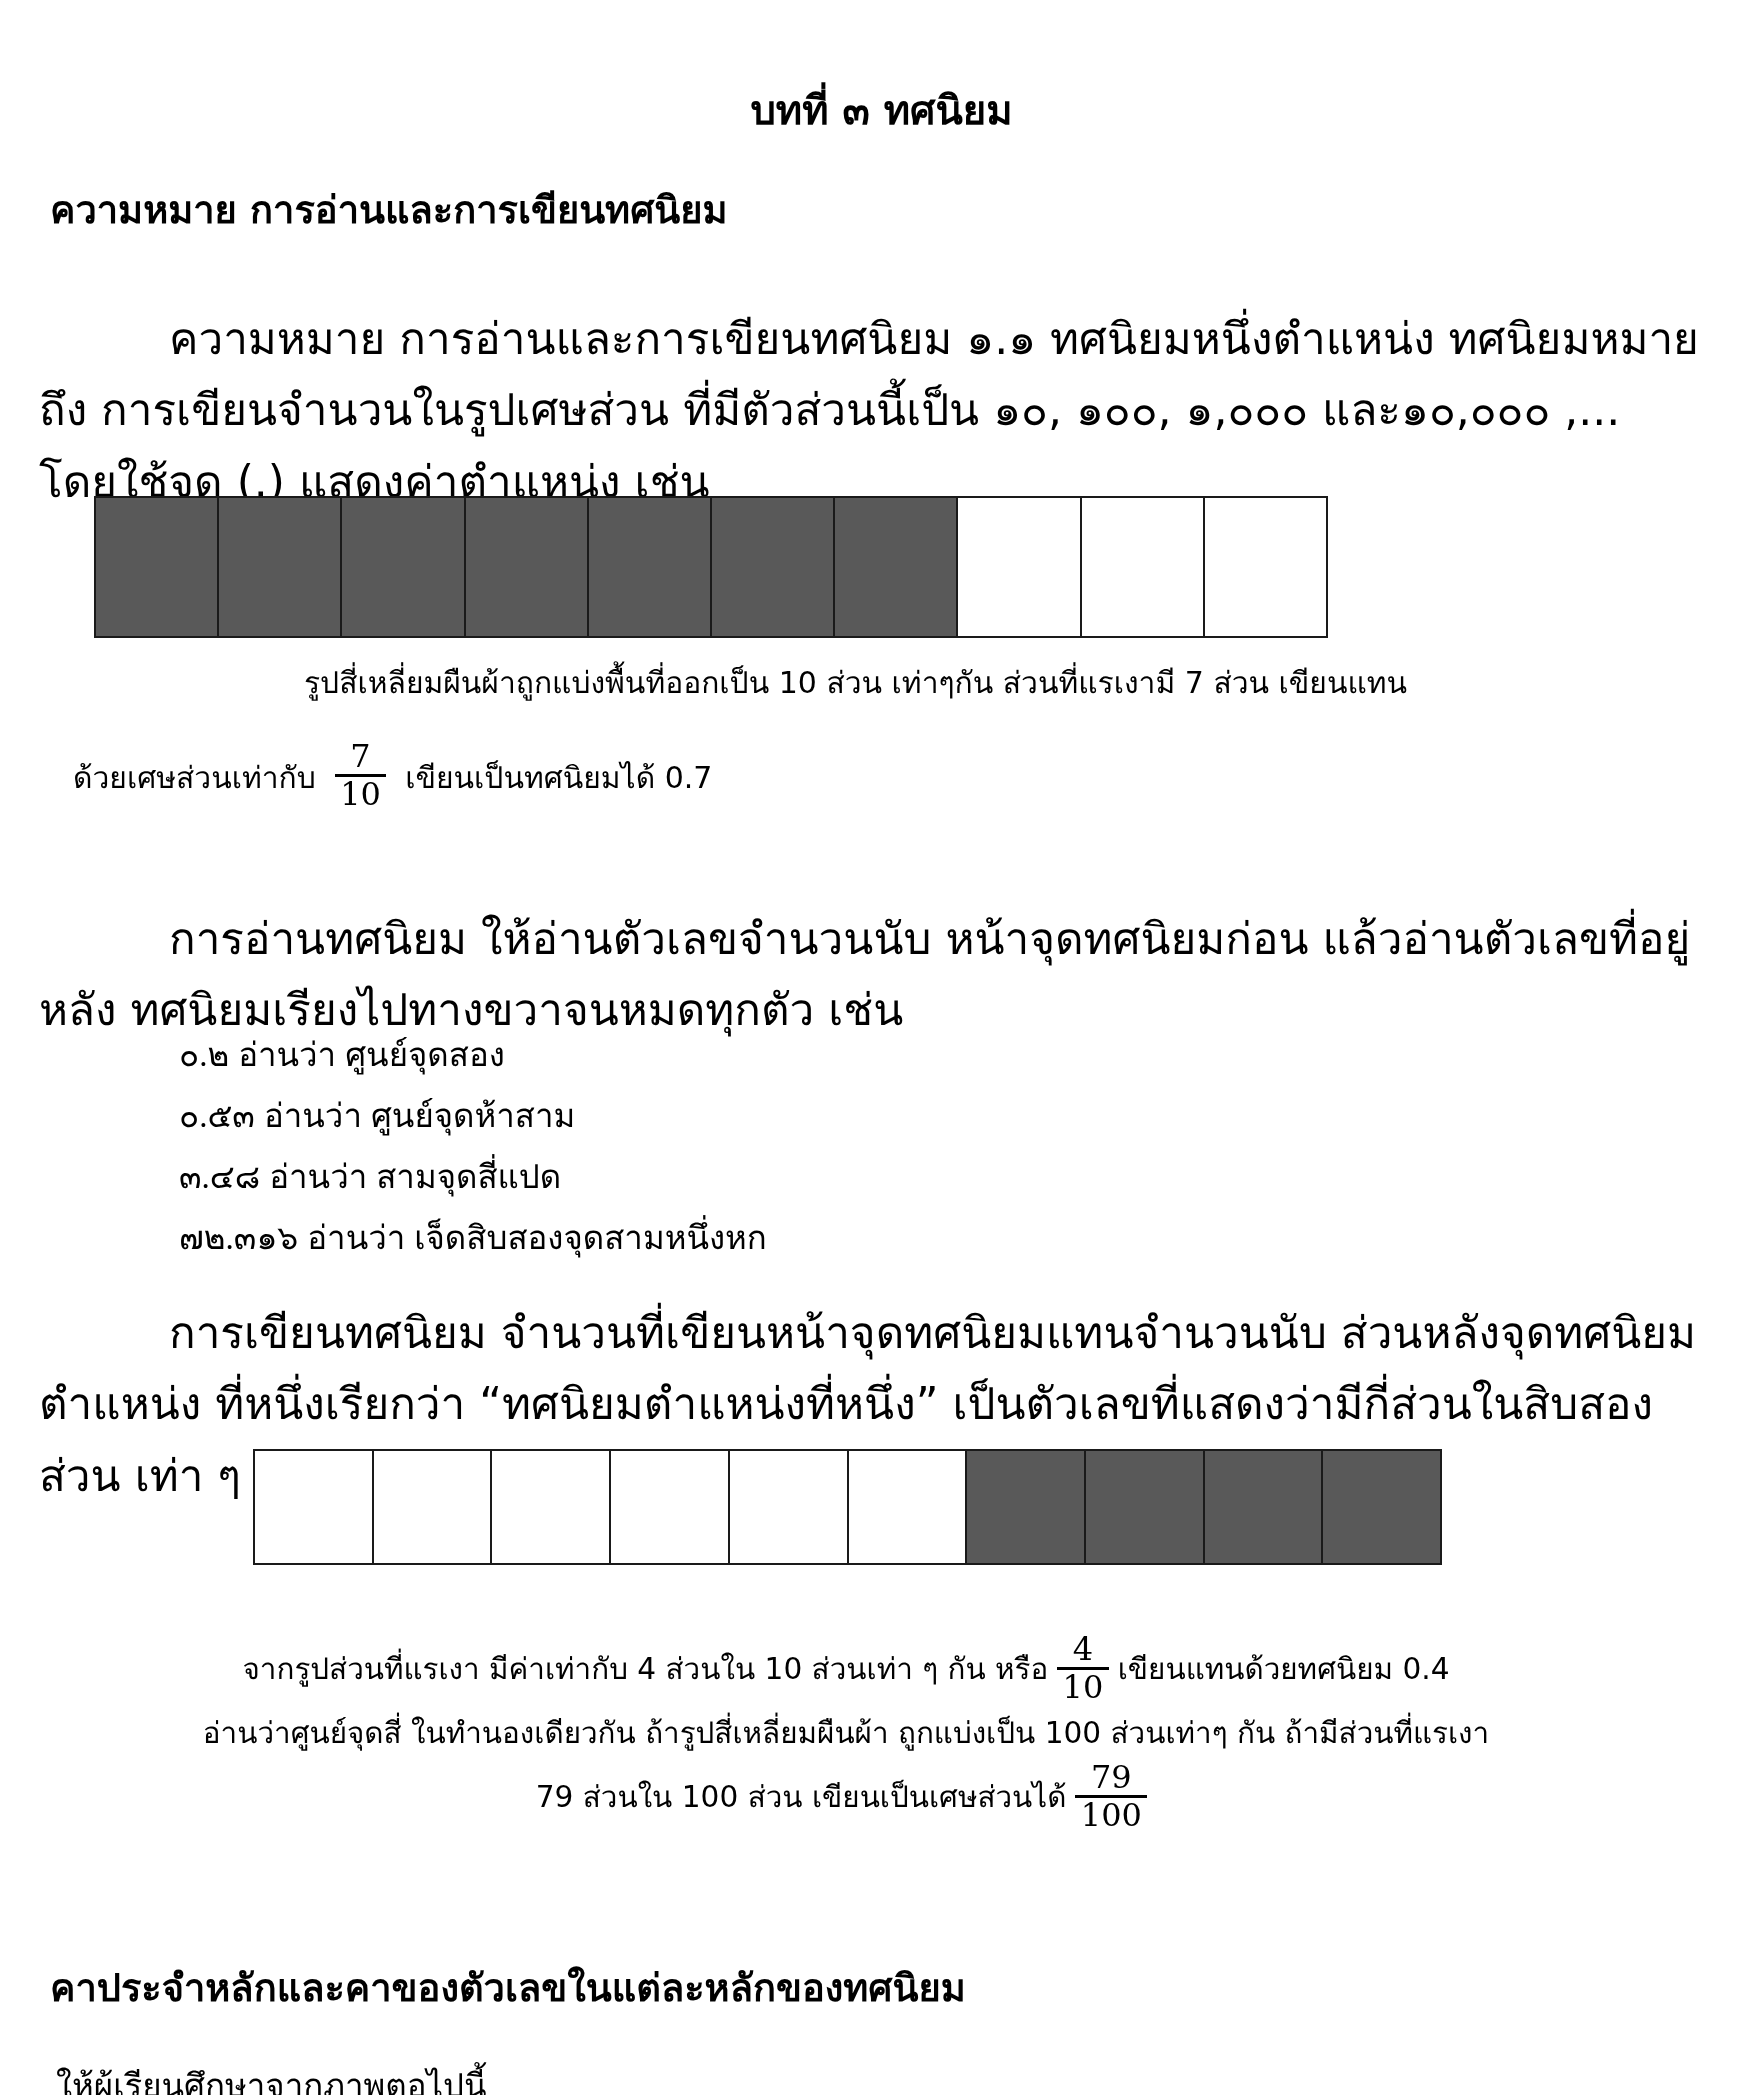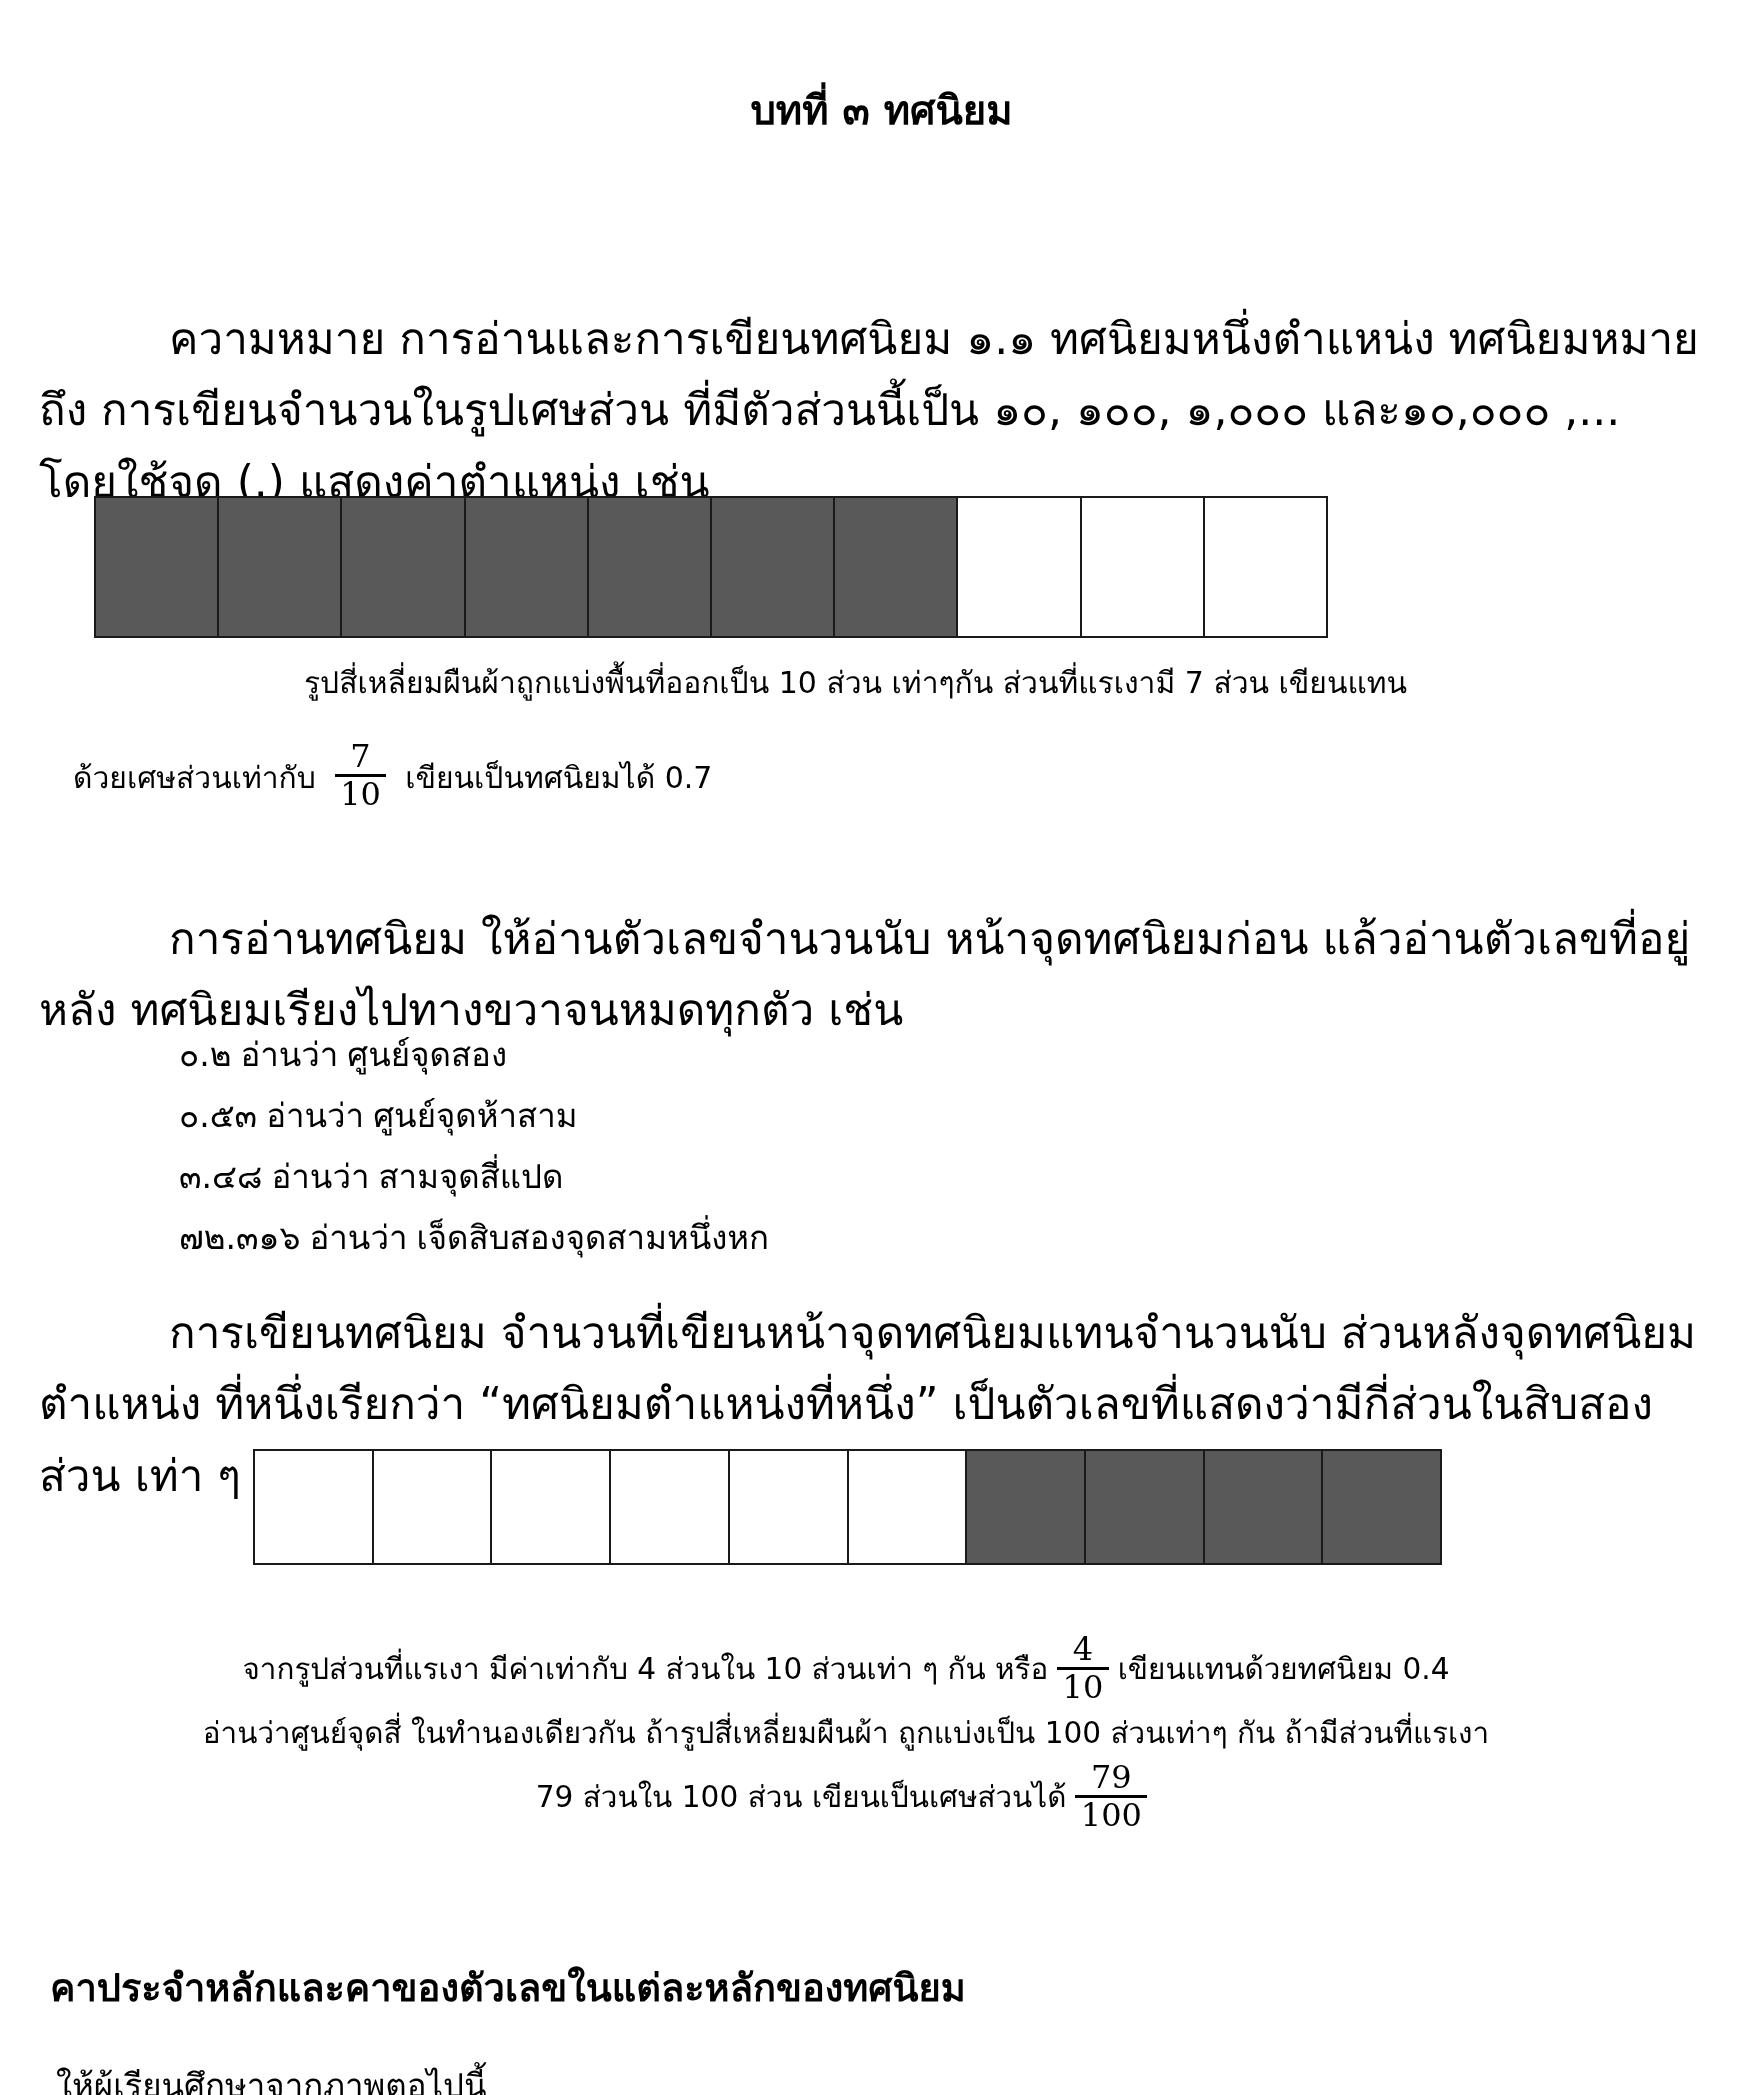--- a/index.html
+++ b/index.html
@@ -96,21 +96,21 @@
     left: 179px;
     top: 976px;
     font-size: 33px;
     line-height: 1.0;
   }
   .example-row {
     height: 61px;
     line-height: 61px;
     white-space: nowrap;
   }
-  .example-row .ex-num { display: inline-block; }
+  .example-row .ex-num { display: inline-block; font-family: Liberation Serif, serif; }
   .example-row .ex-sep { display: inline-block; padding: 0 9px; }
 
   
   .grid-figure {
     position: absolute;
     display: flex;
     border: 2.7px solid #1a1a1a;
     box-sizing: border-box;
     background: #ffffff;
   }
@@ -181,20 +181,21 @@
     white-space: nowrap;
   }
 </style>
 </head>
 <body>
 
 <div class="page">
 
   <div class="chapter-title">บทที่ ๓ ทศนิยม</div>
 
+  <div class="section-heading h-top">ความหมาย การอ่านและการเขียนทศนิยม</div>
 
   <div class="para para-intro">
     <span class="indent"></span><span>ความหมาย การอ่านและการเขียนทศนิยม ๑.๑ ทศนิยมหนึ่งตำแหน่ง ทศนิยมหมายถึง การเขียนจำนวนในรูปเศษส่วน ที่มีตัวส่วนนี้เป็น ๑๐, ๑๐๐, ๑,๐๐๐ และ๑๐,๐๐๐ ,... โดยใช้จุด (.) แสดงค่าตำแหน่ง เช่น</span>
   </div>
 
   <div class="grid-figure" id="figure-one">
     <div class="cell shaded"></div>
     <div class="cell shaded"></div>
     <div class="cell shaded"></div>
     <div class="cell shaded"></div>

